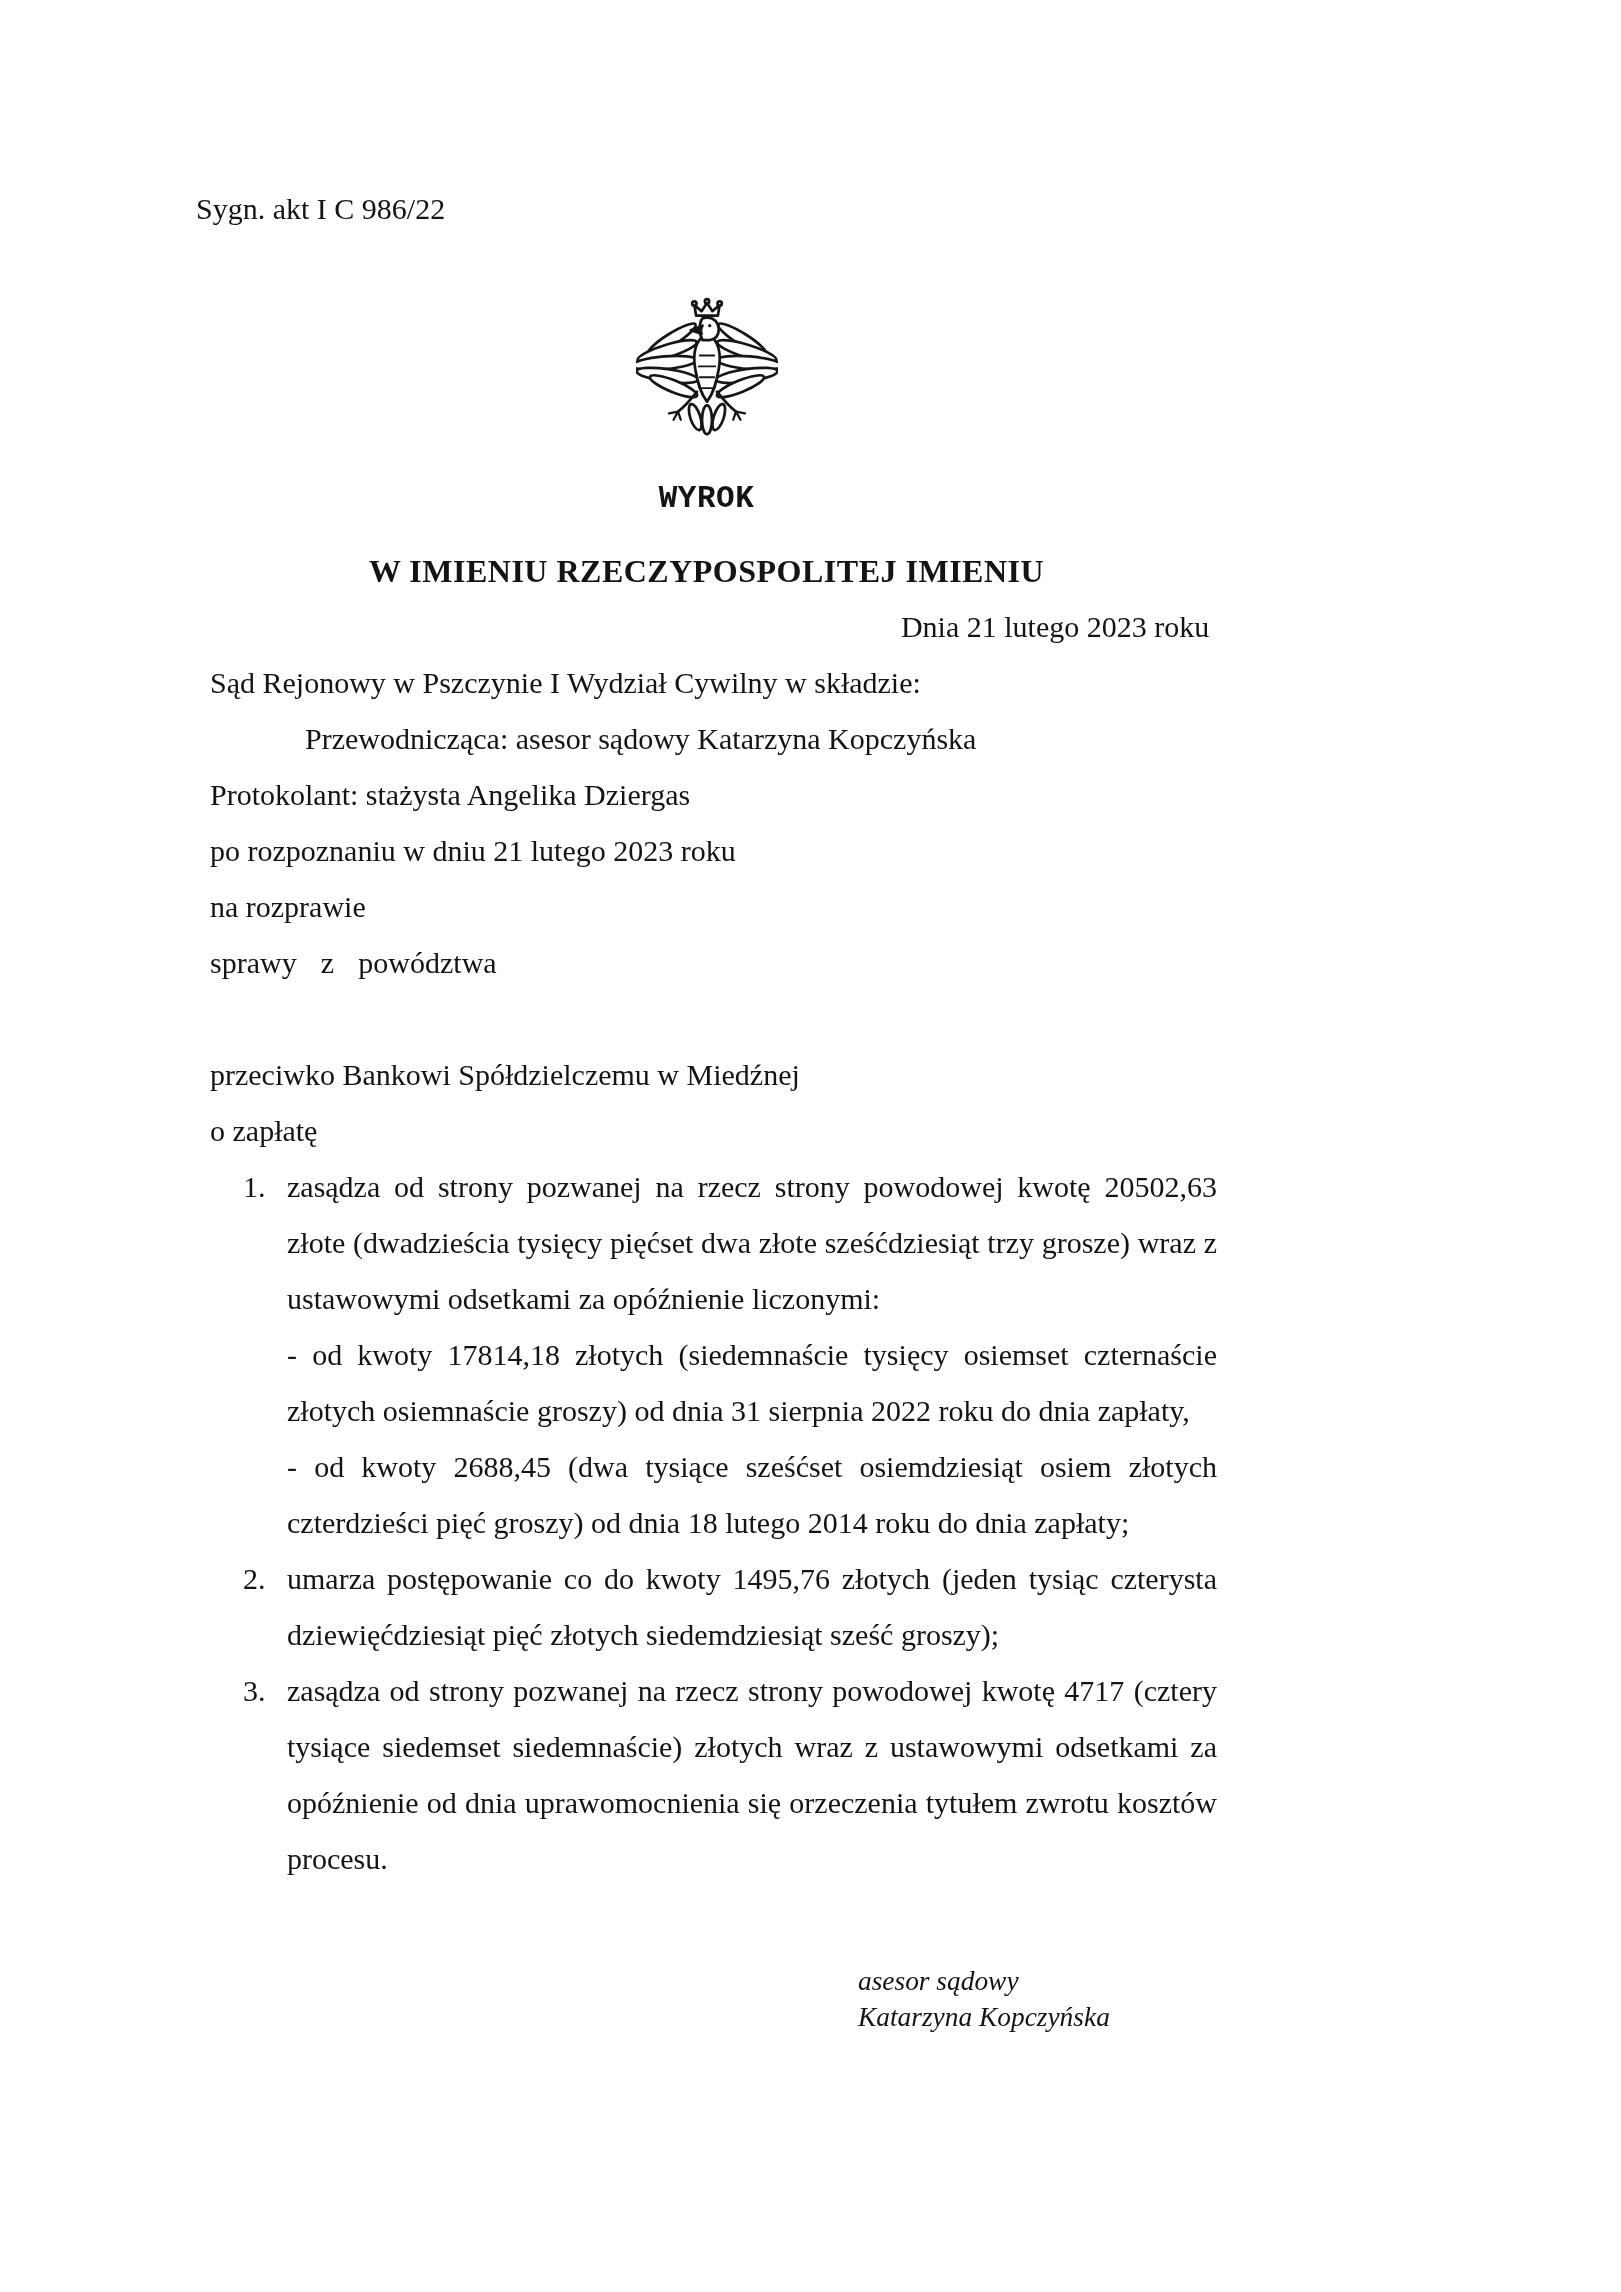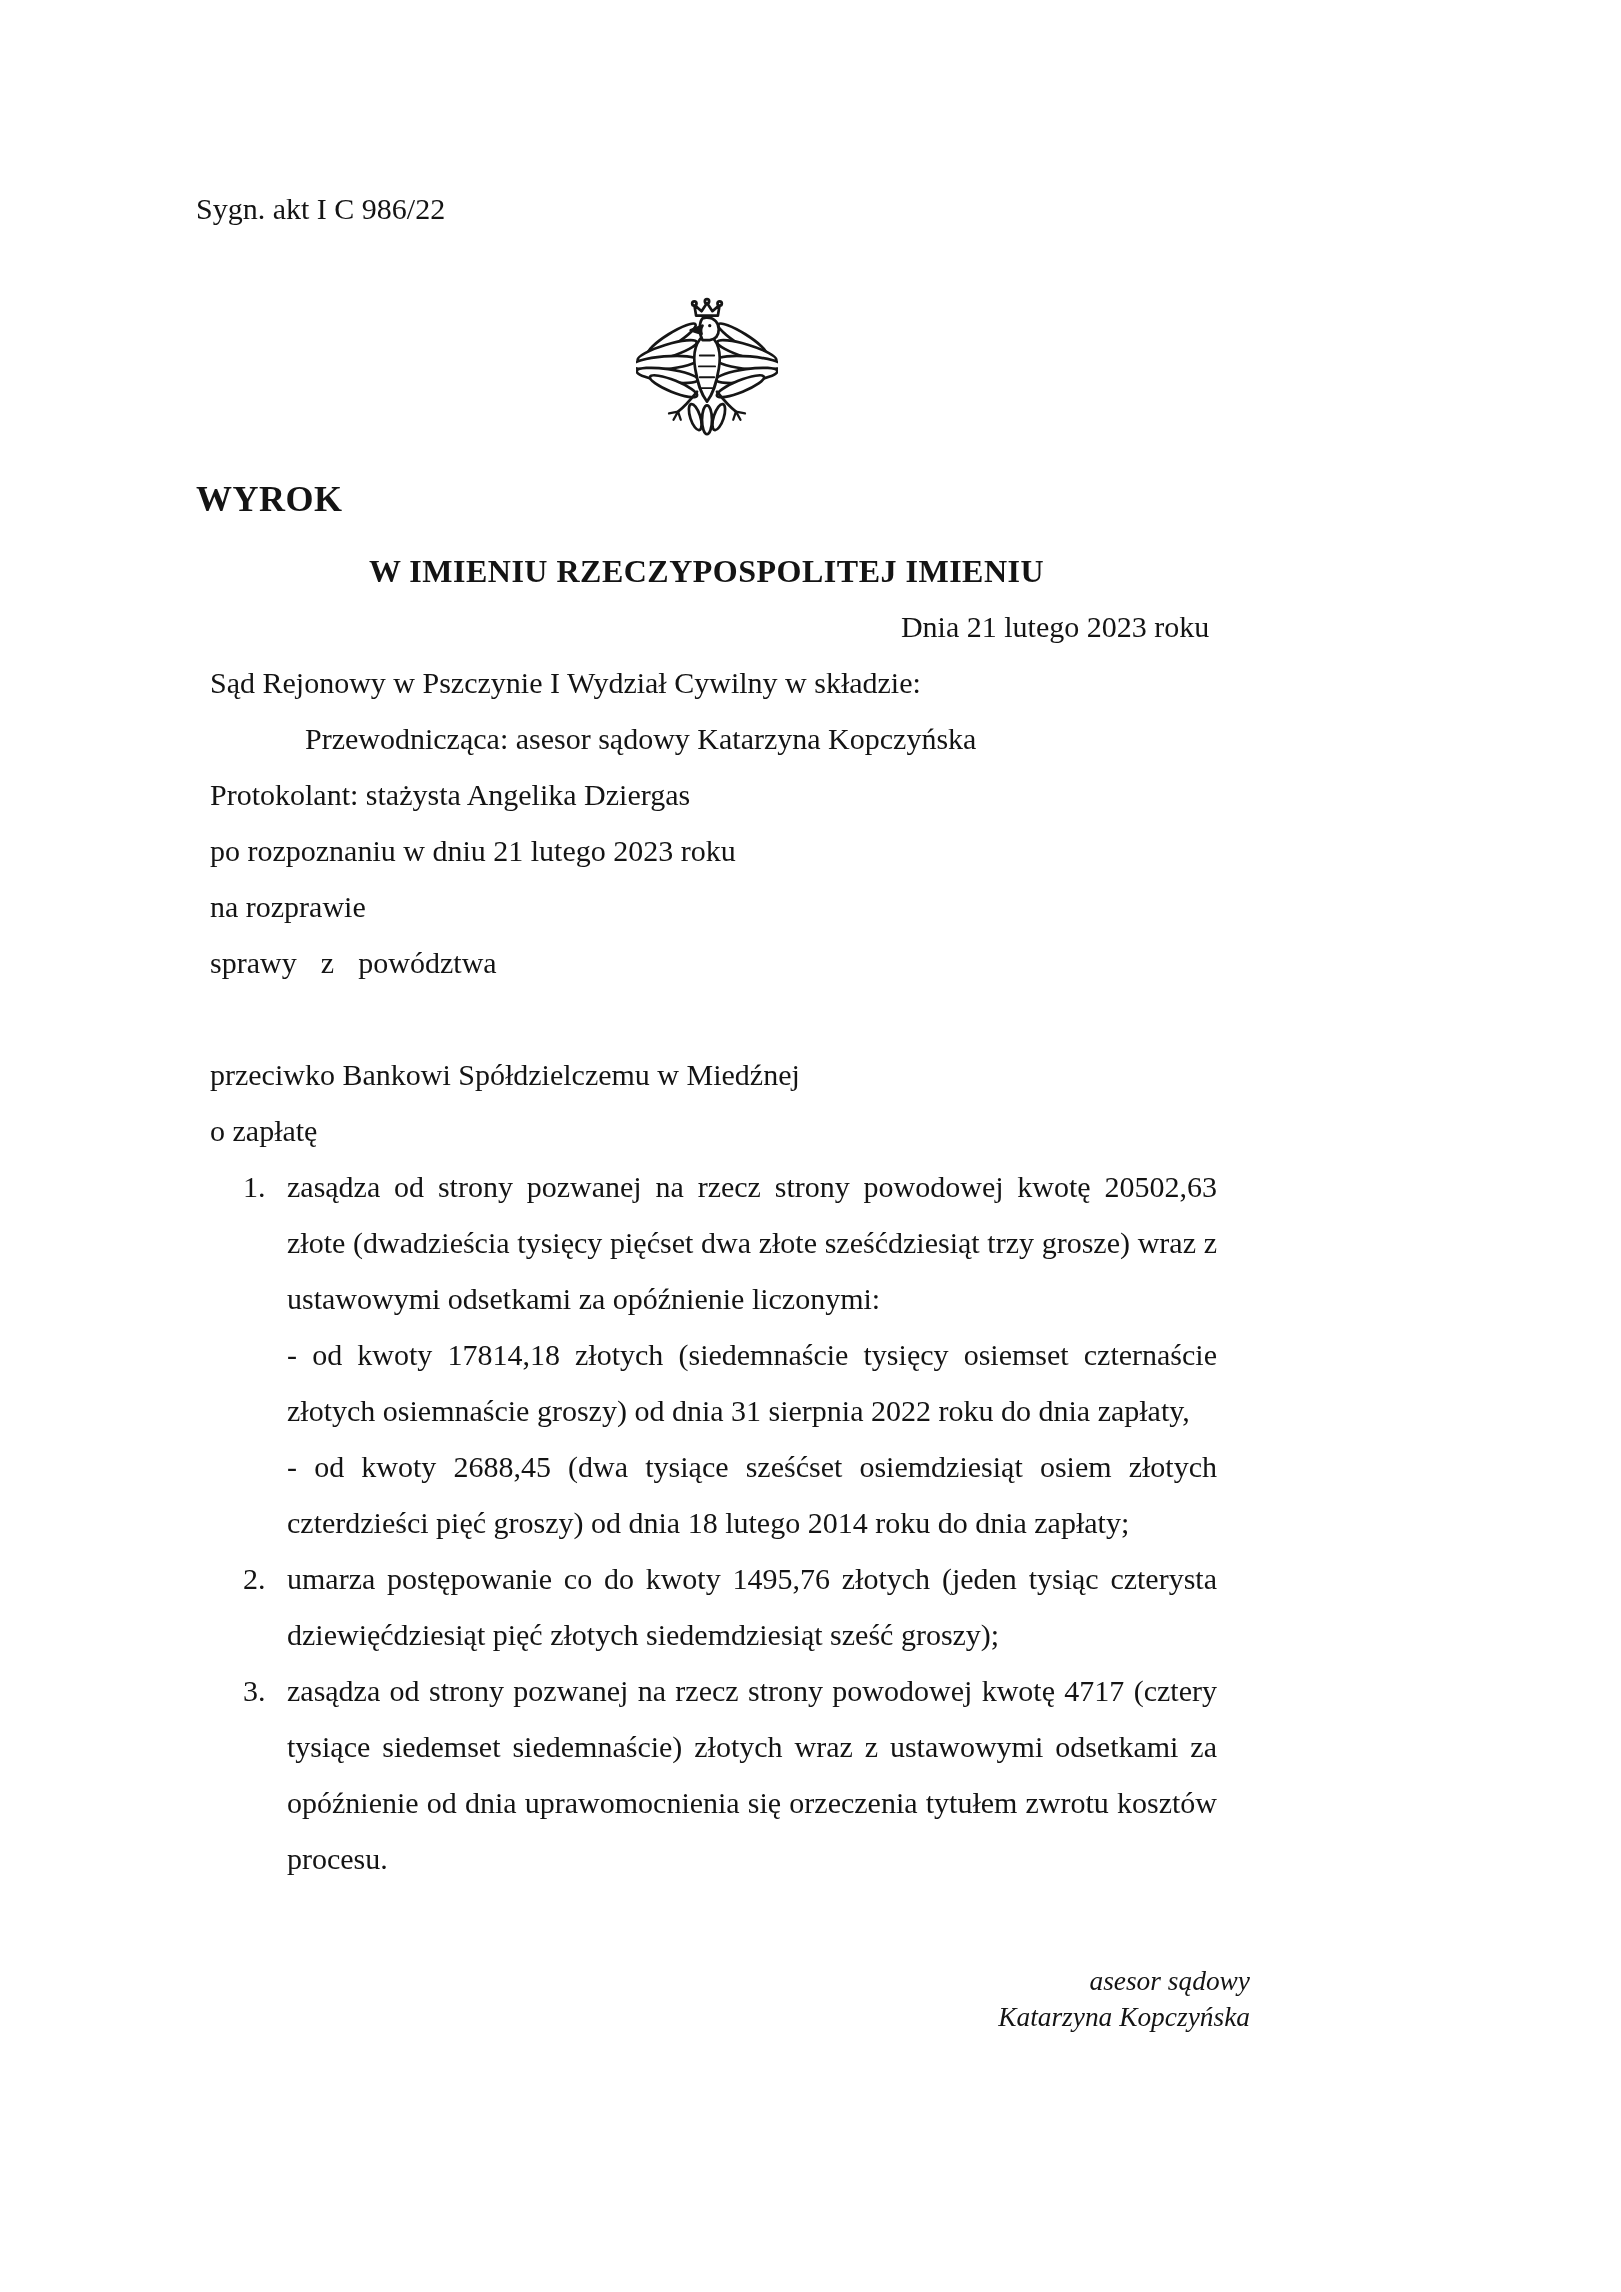--- a/index.html
+++ b/index.html
@@ -13,41 +13,41 @@
     font-family: "Liberation Serif", "DejaVu Serif", serif;
     font-size: 30px;
     padding: 181px 190px 0 196px;
     overflow: hidden;
   }
   .line { line-height: 56px; min-height: 56px; white-space: pre-wrap; margin-left: 14px; }
   .case-number { line-height: 56px; }
   .emblem { margin-top: 57px; height: 152px; text-align: center; }
   .emblem svg { display: inline-block; }
   .title {
-    margin-top: 24.5px; line-height: 56px; 
-    font-weight: bold; font-size: 36px; letter-spacing: 0.5px;
+    margin-top: 24.5px; line-height: 56px; text-align: center;
+    font-weight: bold; font-size: 31px; letter-spacing: 0.5px; font-family: Liberation Mono, monospace;
   }
   .subtitle {
     margin-top: 16.7px; line-height: 56px; text-align: center;
     font-weight: bold; font-size: 32px; letter-spacing: 0.5px;
   }
   .date-line { line-height: 56px; text-align: right; padding-right: 7.8px; }
   .indent { text-indent: 95px; }
   .spread { word-spacing: 16.7px; }
   .blank { }
   #rulings { }
   .ruling { display: flex; }
   .ruling .num {
     flex: 0 0 91px; width: 91px; padding-left: 47px; line-height: 56px;
   }
   .ruling .rbody { flex: 1 1 auto; text-align: justify; }
   .ruling .rbody p { line-height: 56px; text-align: justify; }
   .signature {
     margin-top: 76px; margin-left: 662px; width: 392px;
-    text-align: right; font-style: italic; font-size: 27.4px; line-height: 36px;
+    text-align: left; font-style: italic; font-size: 27.4px; line-height: 36px;
   }
 </style>
 </head>
 <body>
 
 <div class="page">
 
   <div class="case-number">Sygn. akt I C 986/22</div>
 
   <div class="emblem">

